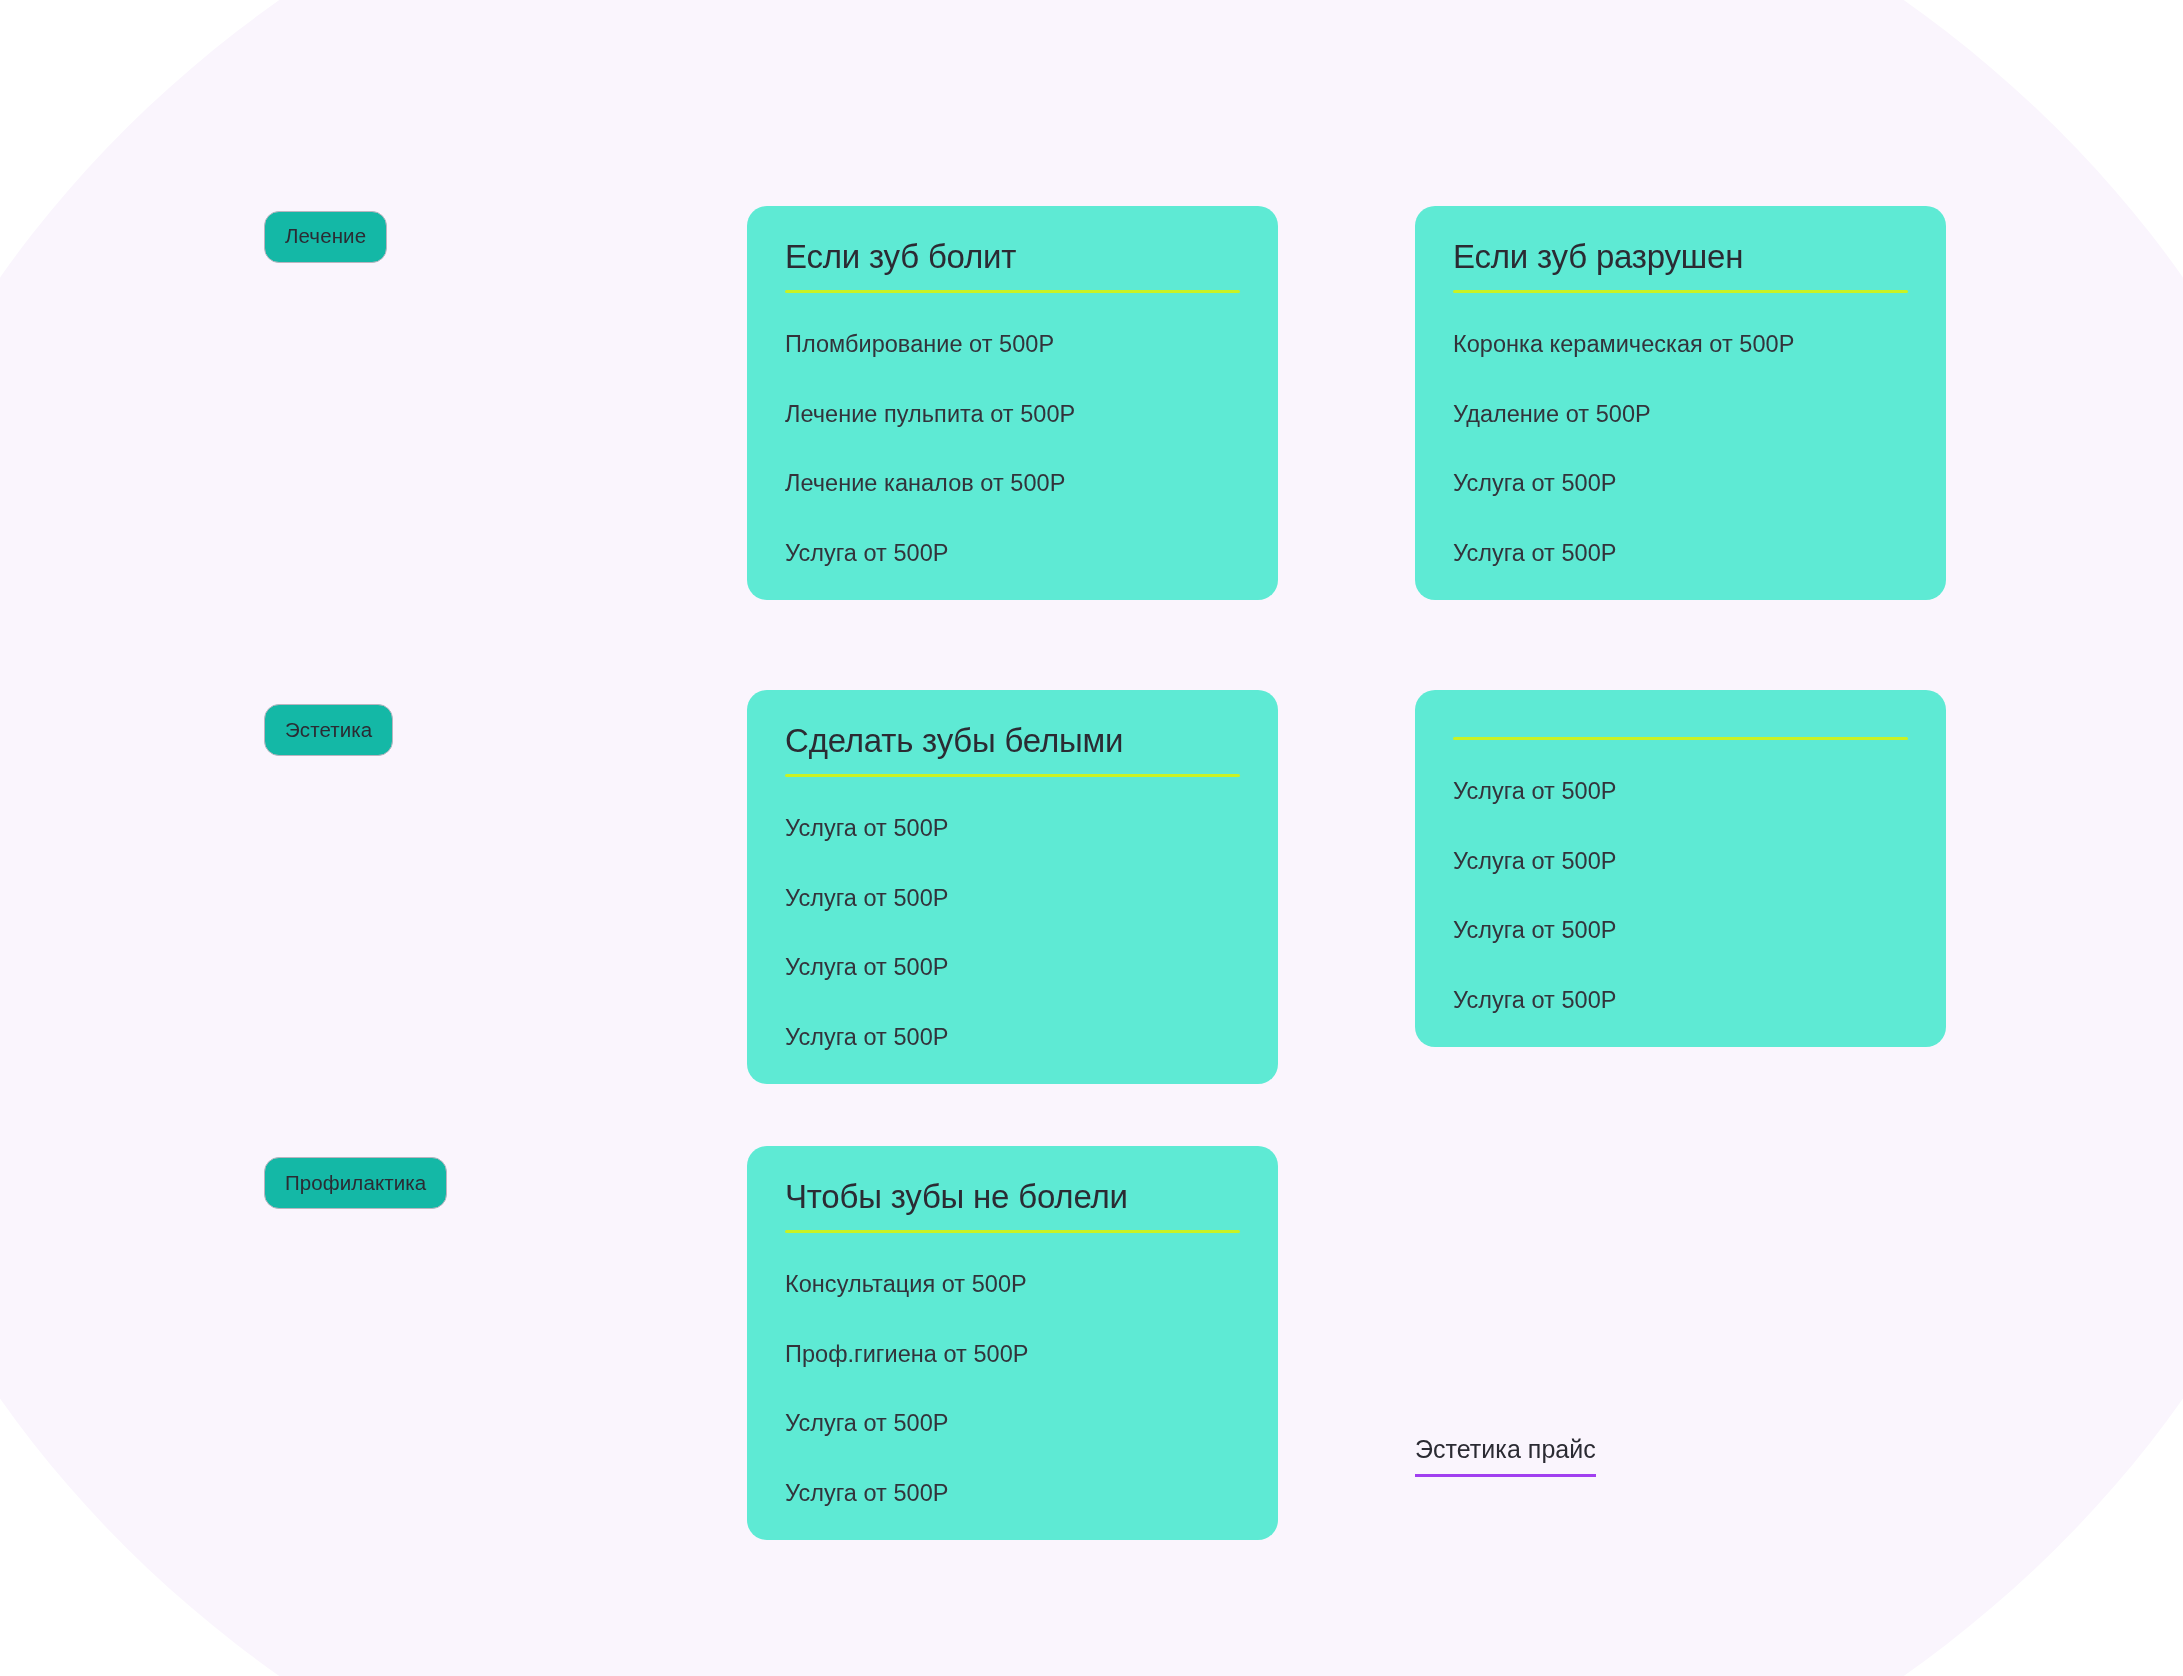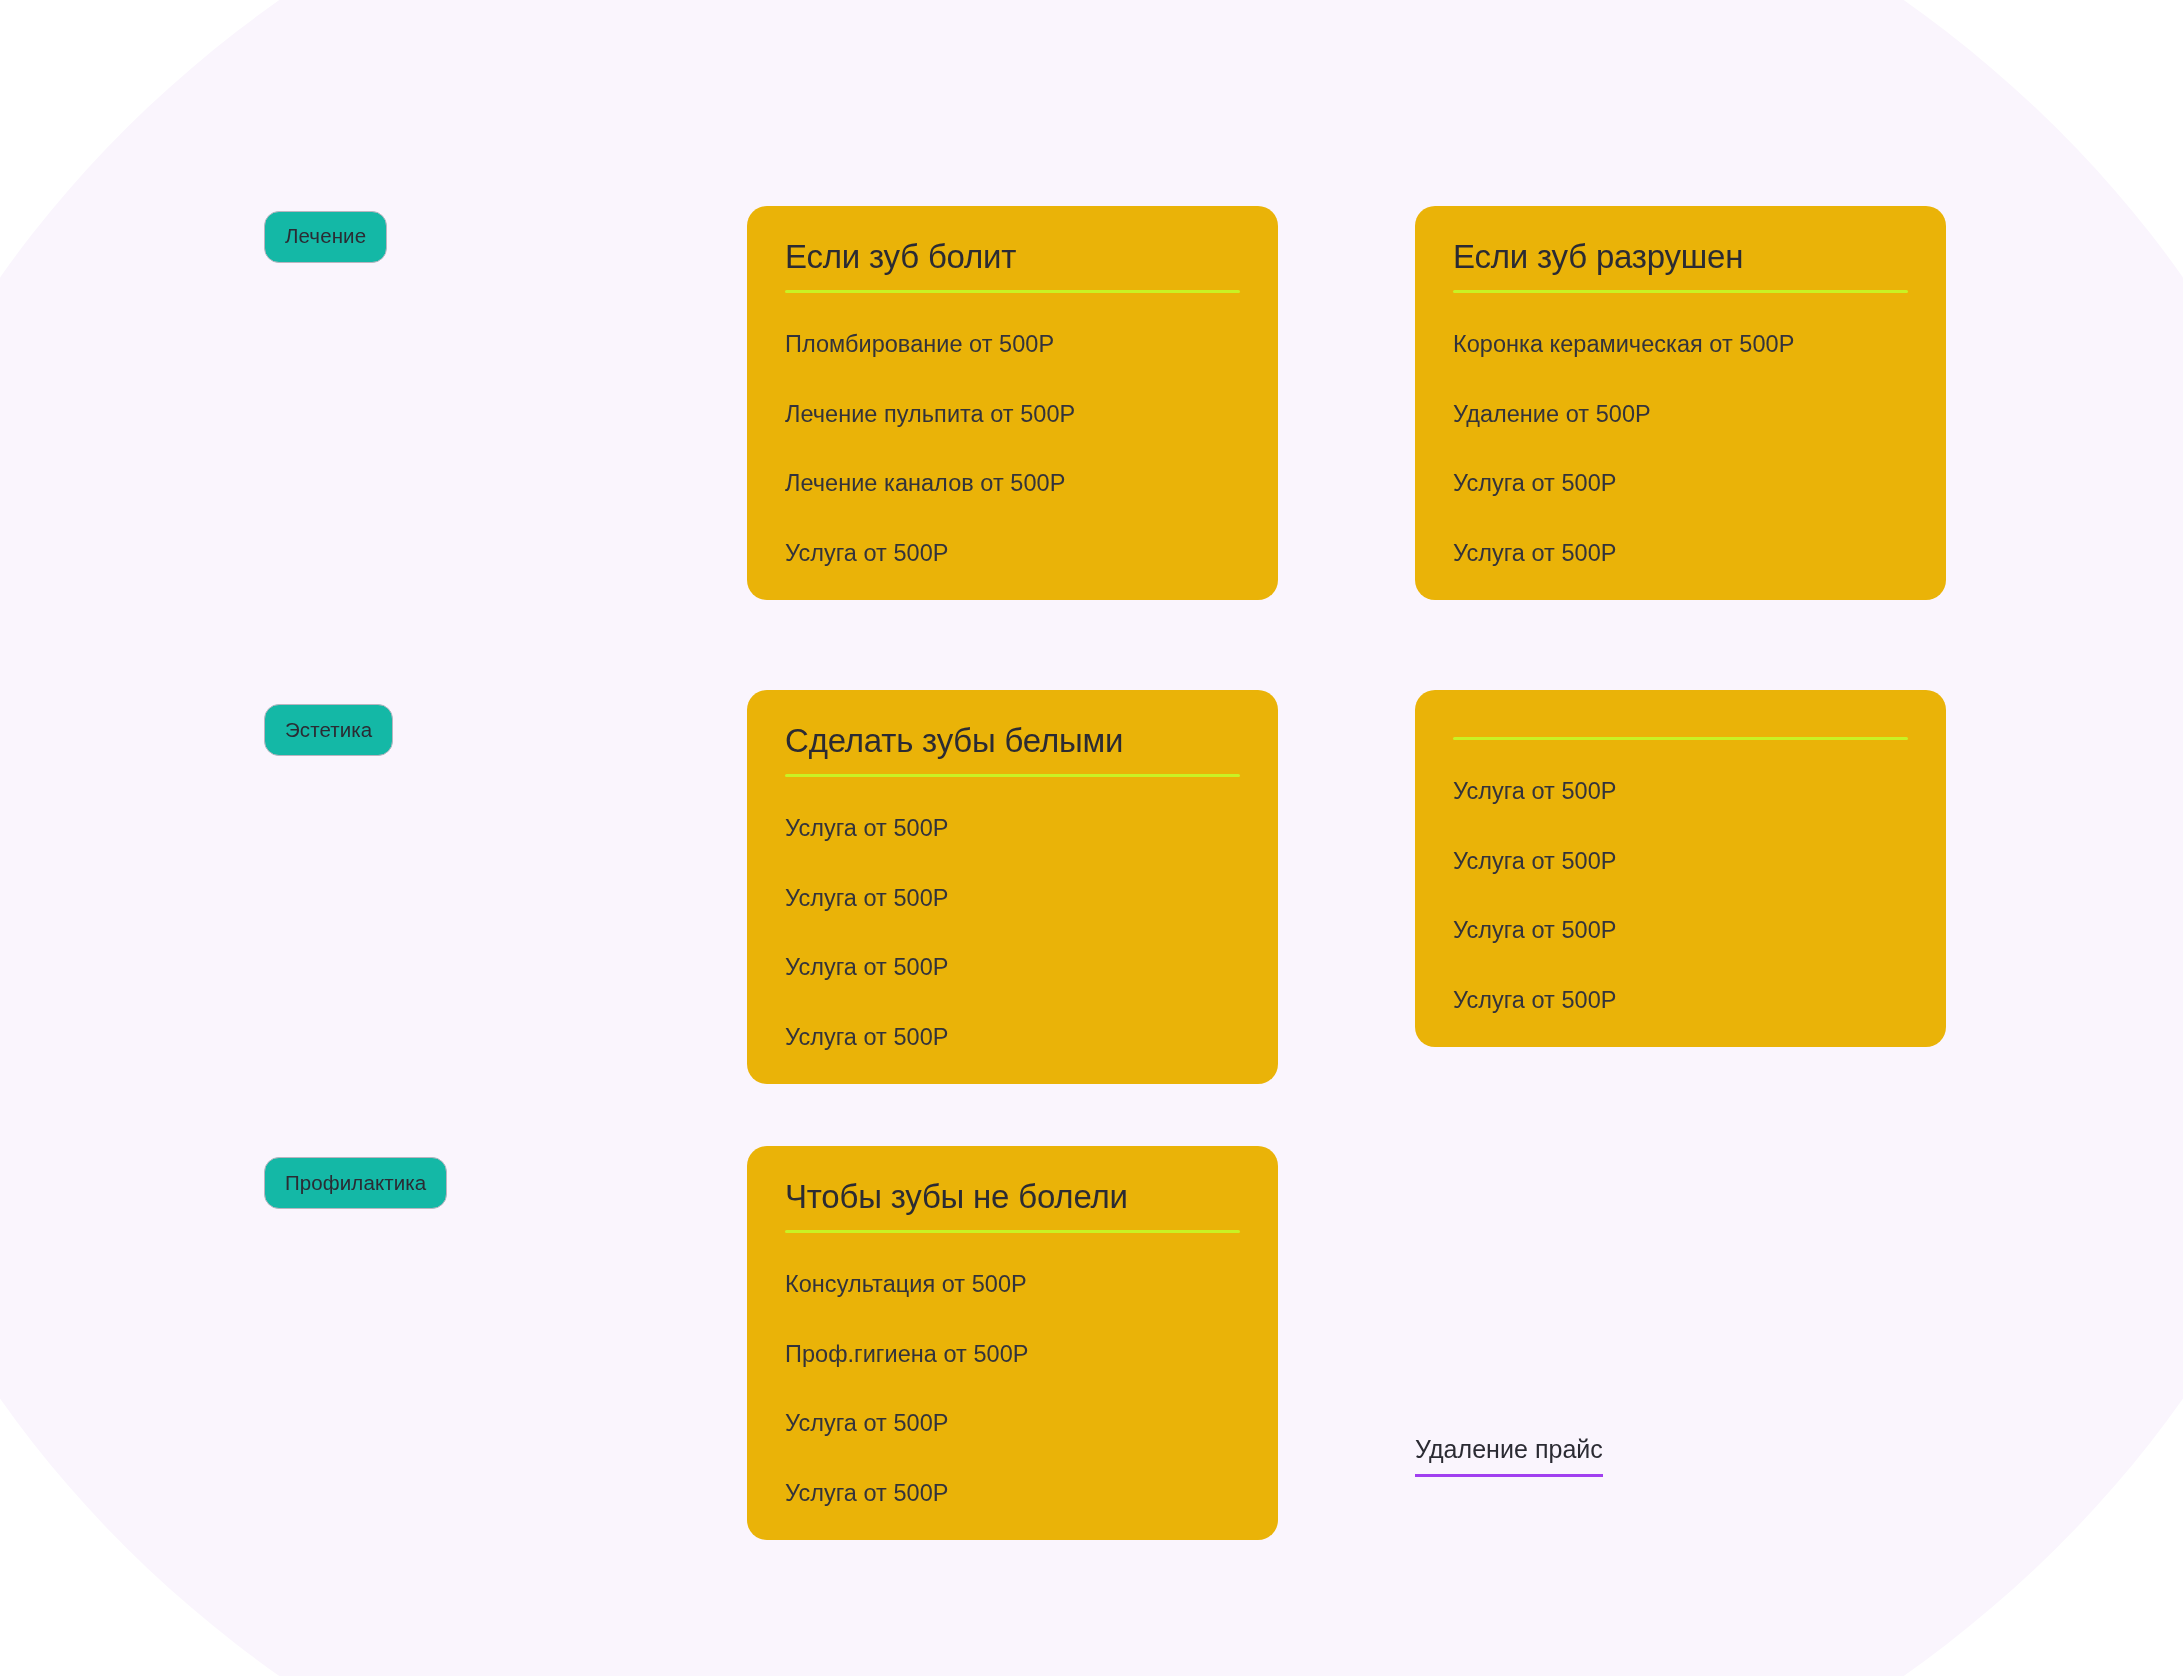--- a/index.html
+++ b/index.html
@@ -68,21 +68,21 @@
   }
   .tag-r1 { top: 4.5px; }
   .tag-r2 { top: 6px; margin-top: 8px; }
   .tag-r3 { top: 11px; }
 
   
   .card {
     position: absolute;
     box-sizing: border-box;
     width: 531px;
-    background: #eab308;
+    background: #5eead4;
     border-radius: 20px;
     padding: 33px 38px 35px 38px;
   }
   .card-col1 { left: 747px; }
   .card-col2 { left: 1415px; }
 
   .card-title {
     margin: 0;
     font-size: 33px;
     font-weight: 400;
@@ -203,16 +203,16 @@
       <ul class="card-list">
         <li>Консультация от 500Р</li>
         <li>Проф.гигиена от 500Р</li>
         <li>Услуга от 500Р</li>
         <li>Услуга от 500Р</li>
       </ul>
     </div>
 
   </div>
 
-  <a class="price-link" href="#">Удаление прайс</a>
+  <a class="price-link" href="#">Эстетика прайс</a>
 
 </div>
 
 
 </body></html>

